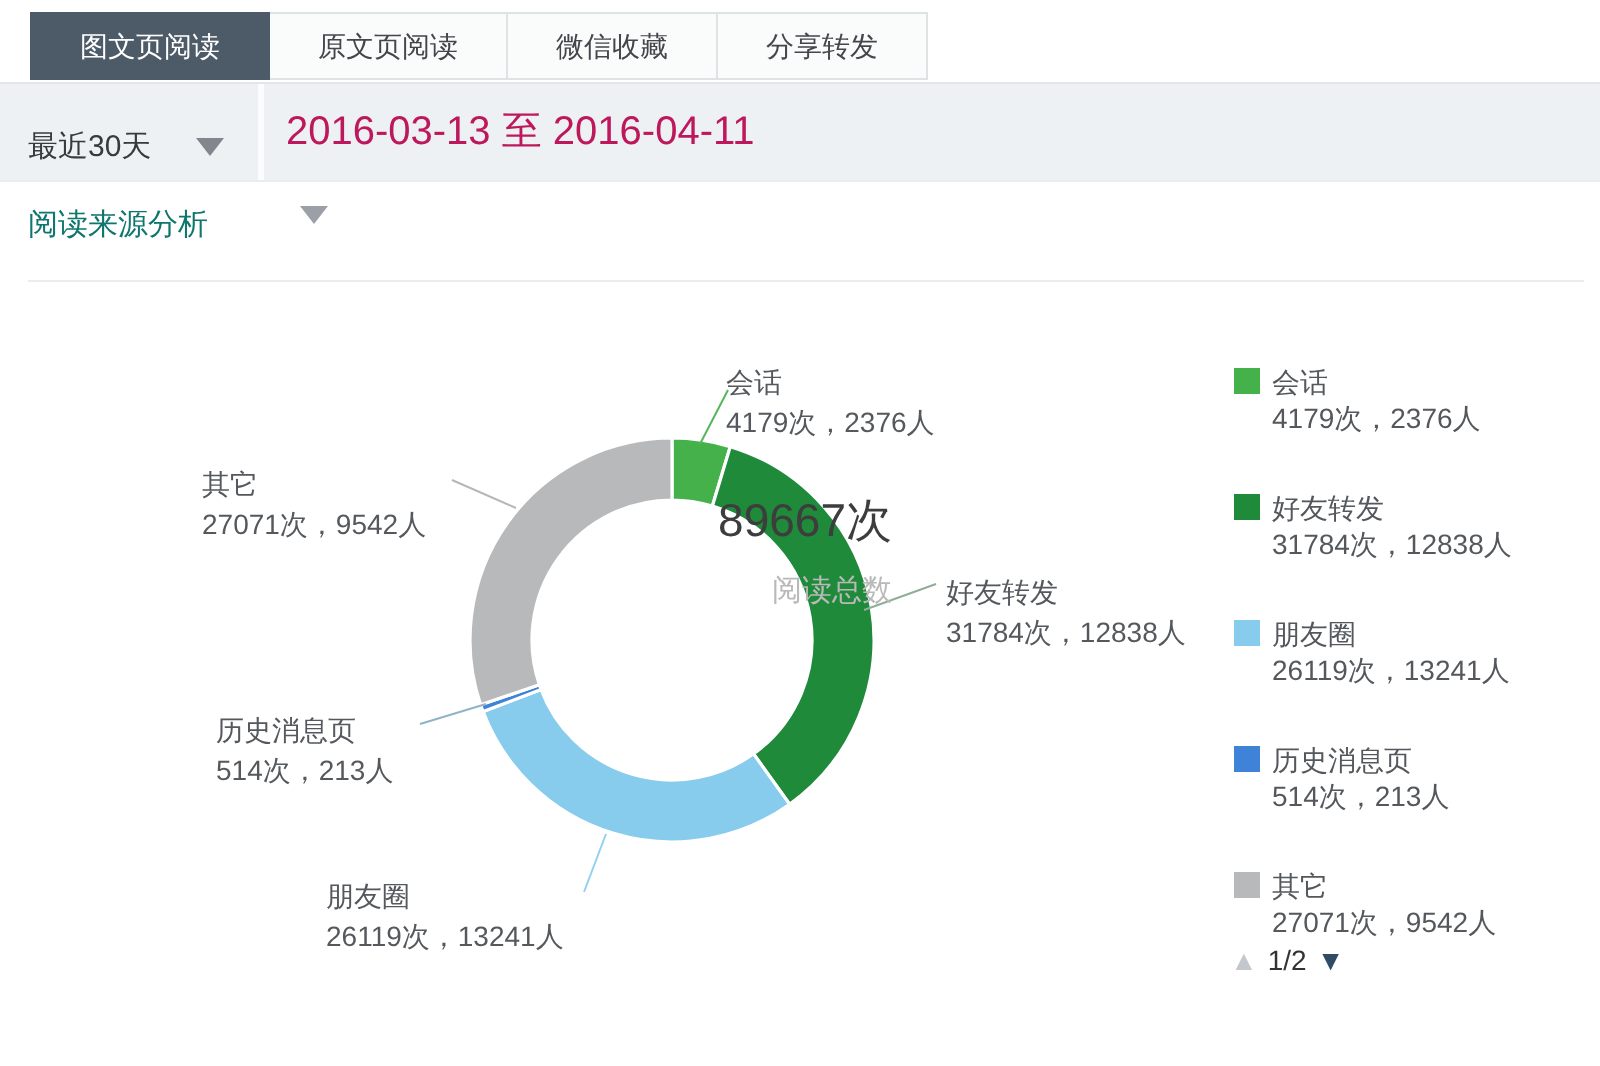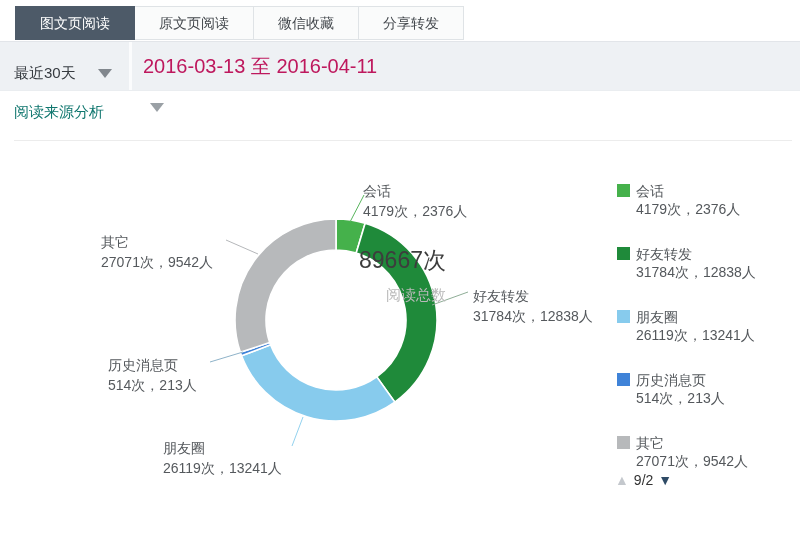--- a/index.html
+++ b/index.html
@@ -148,18 +148,18 @@
           <span class="swatch" style="background: rgb(183, 185, 187);"></span>
           <div class="legend-text">
             <div>其它</div>
             <div>27071次，9542人</div>
           </div>
         </div>
       </div>
 
     <div class="pagination">
       <span class="pg-up" style="color: rgb(196, 200, 205);">▲</span>
-      <span class="pg-num">9/2</span>
+      <span class="pg-num">1/2</span>
       <span class="pg-down" style="color: rgb(47, 75, 102);">▼</span>
     </div>
   </div>
 
 </div>
 
 </body></html>

